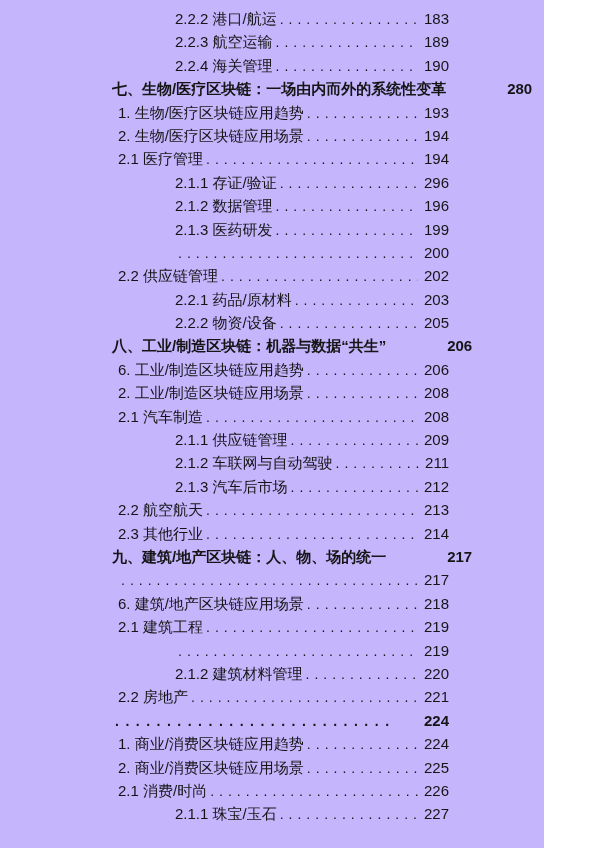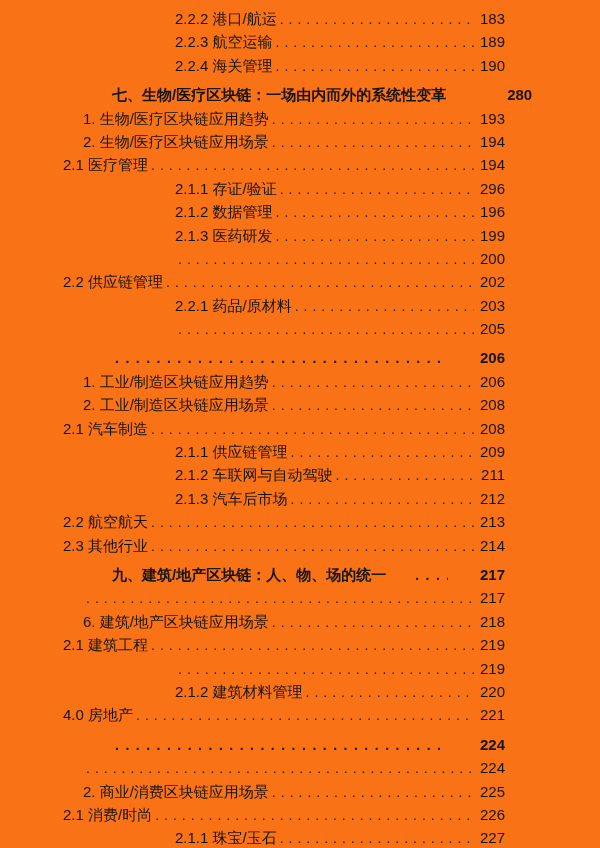--- a/index.html
+++ b/index.html
@@ -9,23 +9,23 @@
     background: #ffffff;
   }
   body {
     width: 600px;
     height: 848px;
     overflow: hidden;
     font-family: "Liberation Sans", sans-serif;
     color: #151515;
   }
   .page {
-    width: 600px;
+    width: 544px;
     height: 848px;
-    background: #f97316;
+    background: #c4b5fd;
     box-sizing: border-box;
   }
   .toc {
     padding: 7px 95px 0 0;
   }
   .toc-row {
     display: flex;
     align-items: baseline;
     height: 23.4px;
     line-height: 23.4px;
@@ -44,24 +44,24 @@
     margin-left: 3px;
     margin-right: 6px;
     letter-spacing: 5px;
     font-size: 14px;
   }
   .toc-page {
     flex: 0 0 auto;
     white-space: nowrap;
   }
   
-  .level-0 { padding-left: 112px; font-weight: bold; margin-top: 6px; font-size: 15px; gap: 26px; }
+  .level-0 { padding-left: 112px; font-weight: bold; margin-top: 0; font-size: 15px; gap: 26px; }
   .level-0 .toc-leader { letter-spacing: 6.5px; }
-  .level-1 { padding-left: 83px; }
-  .level-2 { padding-left: 63px; }
+  .level-1 { padding-left: 118px; }
+  .level-2 { padding-left: 118px; }
   .level-3 { padding-left: 175px; }
 </style>
 </head>
 <body>
 
 <div class="page">
   <div class="toc" id="toc-root">
   <div class="toc-row level-3">
     <span class="toc-label">2.2.2 港口/航运</span>
     <span class="toc-leader">............................................................................................................................................</span>
@@ -133,31 +133,33 @@
     <span class="toc-page">202</span>
   </div>
 
   <div class="toc-row level-3">
     <span class="toc-label">2.2.1 药品/原材料</span>
     <span class="toc-leader">............................................................................................................................................</span>
     <span class="toc-page">203</span>
   </div>
 
   <div class="toc-row level-3">
+    <span class="toc-label">2.2.2 物资/设备</span>
     <span class="toc-leader">............................................................................................................................................</span>
     <span class="toc-page">205</span>
   </div>
 
   <div class="toc-row level-0">
+    <span class="toc-label">八、工业/制造区块链：机器与数据“共生”</span>
     <span class="toc-leader">............................................................................................................................................</span>
     <span class="toc-page">206</span>
   </div>
 
   <div class="toc-row level-1">
-    <span class="toc-label">1. 工业/制造区块链应用趋势</span>
+    <span class="toc-label">6. 工业/制造区块链应用趋势</span>
     <span class="toc-leader">............................................................................................................................................</span>
     <span class="toc-page">206</span>
   </div>
 
   <div class="toc-row level-1">
     <span class="toc-label">2. 工业/制造区块链应用场景</span>
     <span class="toc-leader">............................................................................................................................................</span>
     <span class="toc-page">208</span>
   </div>
 
@@ -225,31 +227,32 @@
     <span class="toc-page">219</span>
   </div>
 
   <div class="toc-row level-3">
     <span class="toc-label">2.1.2 建筑材料管理</span>
     <span class="toc-leader">............................................................................................................................................</span>
     <span class="toc-page">220</span>
   </div>
 
   <div class="toc-row level-2">
-    <span class="toc-label">4.0 房地产</span>
+    <span class="toc-label">2.2 房地产</span>
     <span class="toc-leader">............................................................................................................................................</span>
     <span class="toc-page">221</span>
   </div>
 
   <div class="toc-row level-0">
     <span class="toc-leader">............................................................................................................................................</span>
     <span class="toc-page">224</span>
   </div>
 
   <div class="toc-row level-1">
+    <span class="toc-label">1. 商业/消费区块链应用趋势</span>
     <span class="toc-leader">............................................................................................................................................</span>
     <span class="toc-page">224</span>
   </div>
 
   <div class="toc-row level-1">
     <span class="toc-label">2. 商业/消费区块链应用场景</span>
     <span class="toc-leader">............................................................................................................................................</span>
     <span class="toc-page">225</span>
   </div>
 

